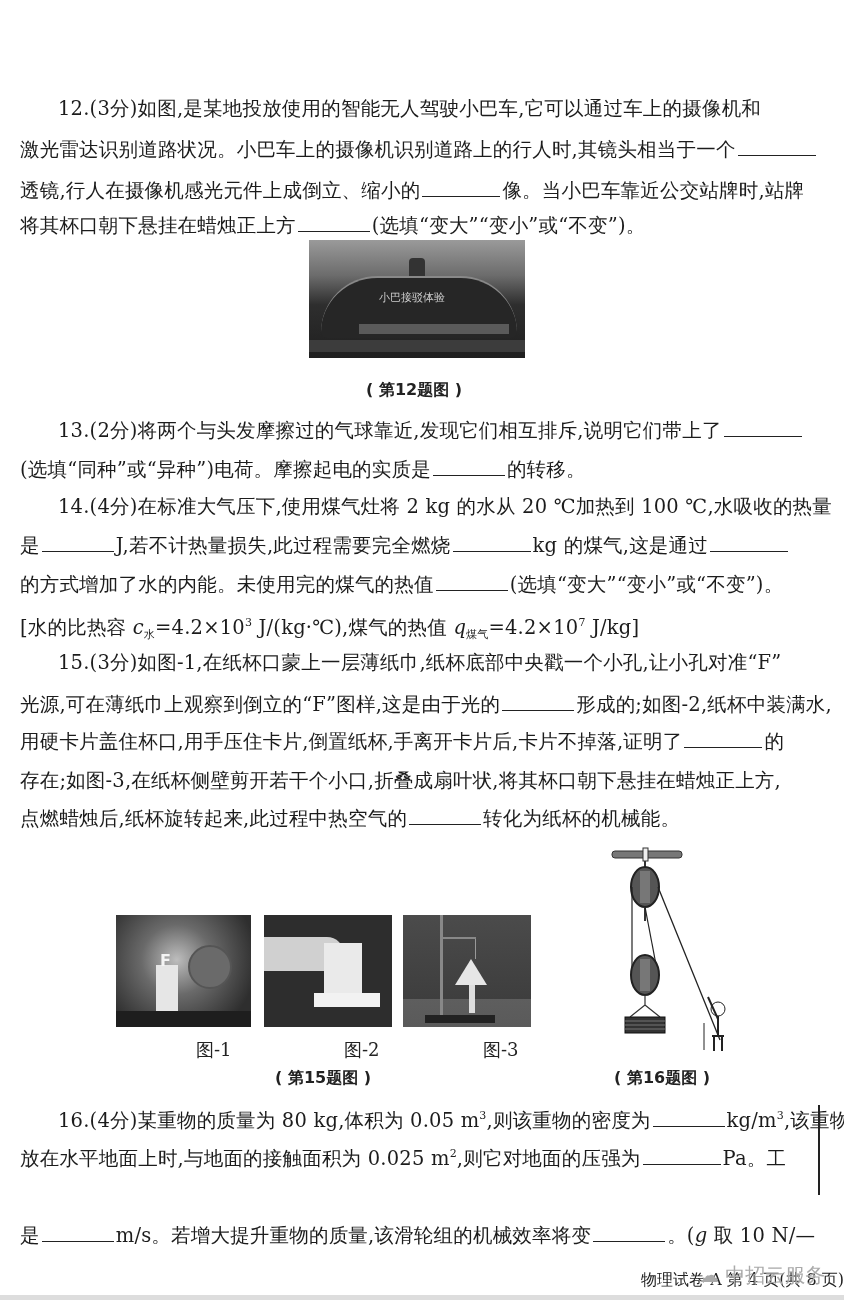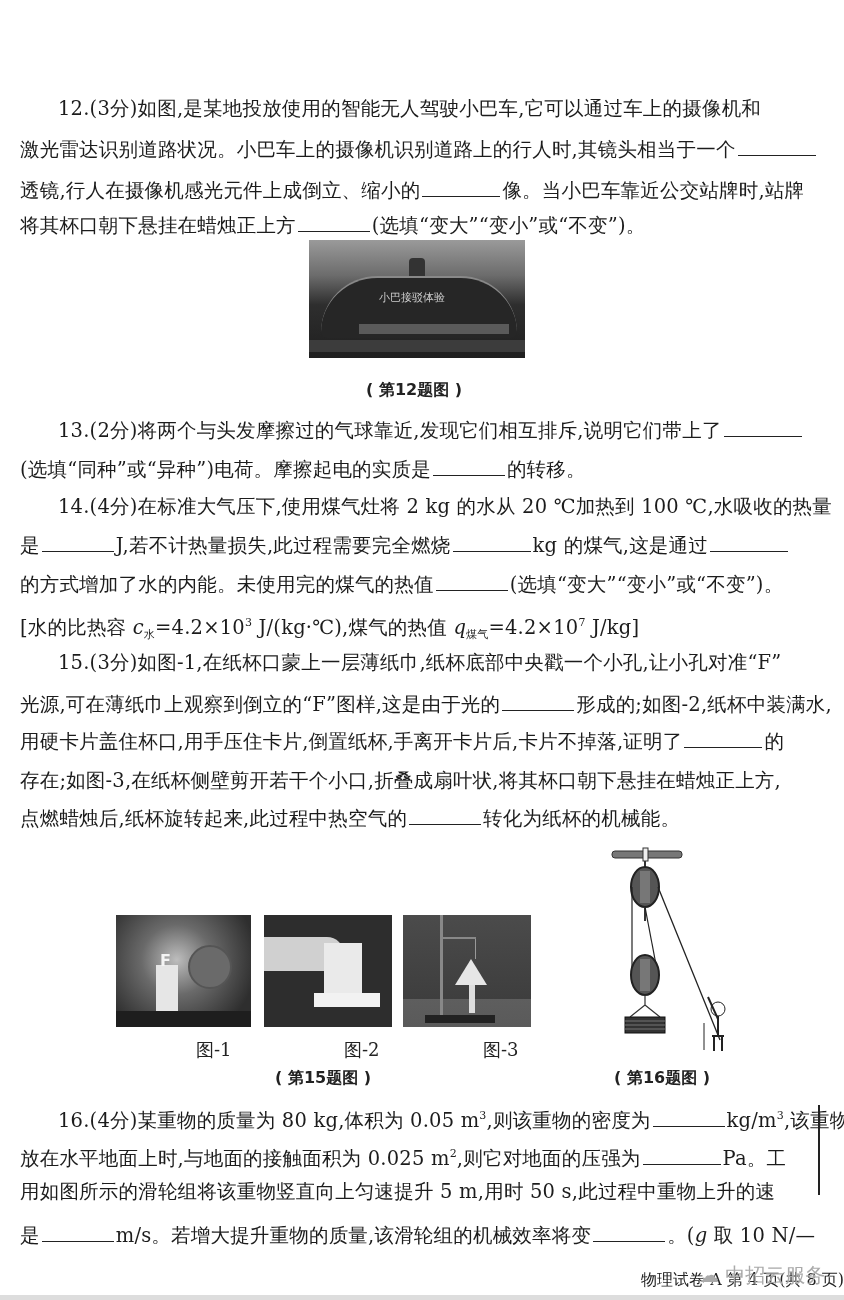--- a/index.html
+++ b/index.html
@@ -146,21 +146,20 @@
     <path d="M104 178 V205" stroke="#222" stroke-width="1"></path>
   </svg>
   <div class="caption" style="left:614px; top:1068px">( 第16题图 )</div>
 
   <div class="line indent" style="top:1103px">
     <span>16.(4分)某重物的质量为 80 kg,体积为 0.05 m</span><sup>3</sup><span>,则该重物的密度为</span><span class="blank b72"></span><span>kg/m</span><sup>3</sup><span>,该重物</span>
   </div>
   <div class="line" style="top:1141px">
     <span>放在水平地面上时,与地面的接触面积为 0.025 m</span><sup>2</sup><span>,则它对地面的压强为</span><span class="blank b78"></span><span>Pa。工</span>
   </div>
-  <div class="line" style="top:1179px">用如图所示的滑轮组将该重物竖直向上匀速提升 5 m,用时 50 s,此过程中重物上升的速</div>
   <div class="line" style="top:1223px">
     <span>是</span><span class="blank b72"></span><span>m/s。若增大提升重物的质量,该滑轮组的机械效率将变</span><span class="blank b72"></span><span>。(</span><i class="var">g</i><span> 取 10 N/—</span>
   </div>
   <div class="right-rule"></div>
 
   <div class="footer">物理试卷 A   第 4 页(共 8 页)</div>
   <div class="watermark">
     <span>☁</span>
     <span>中招云服务</span>
   </div>

